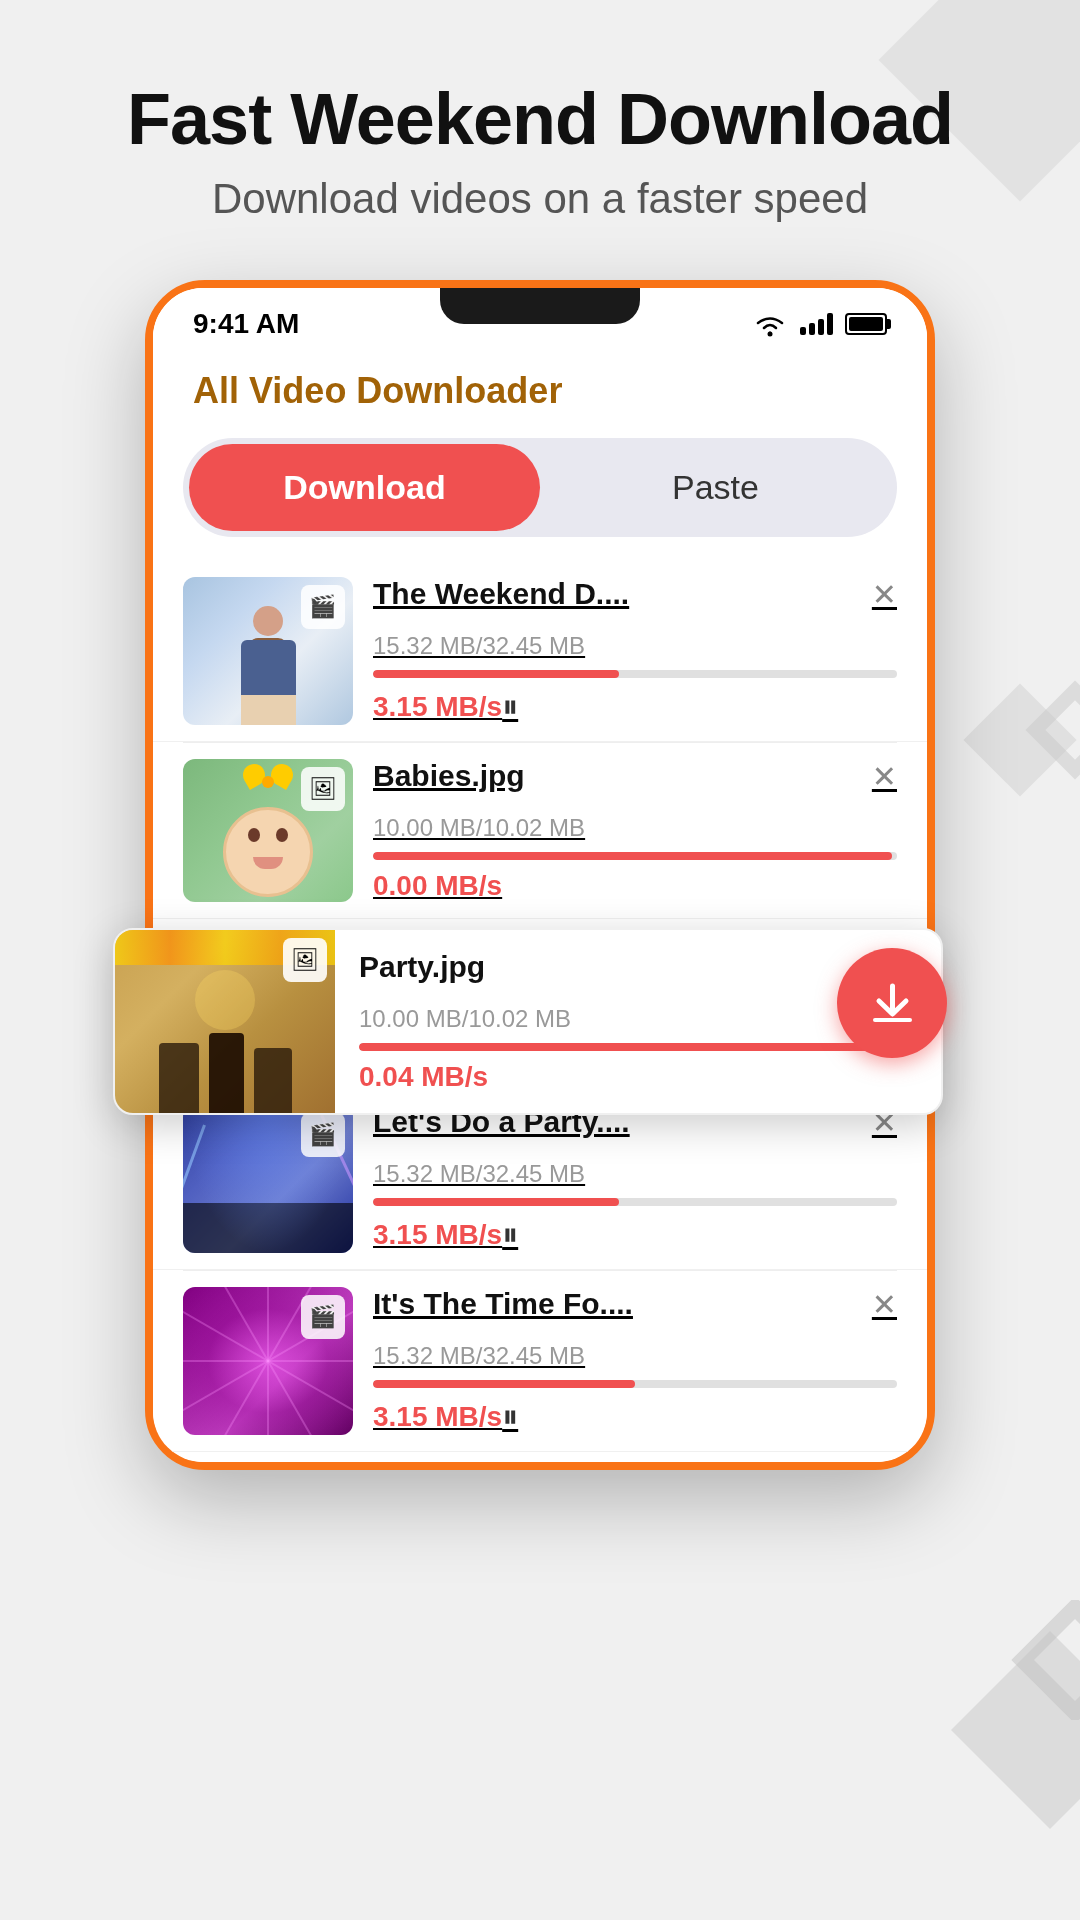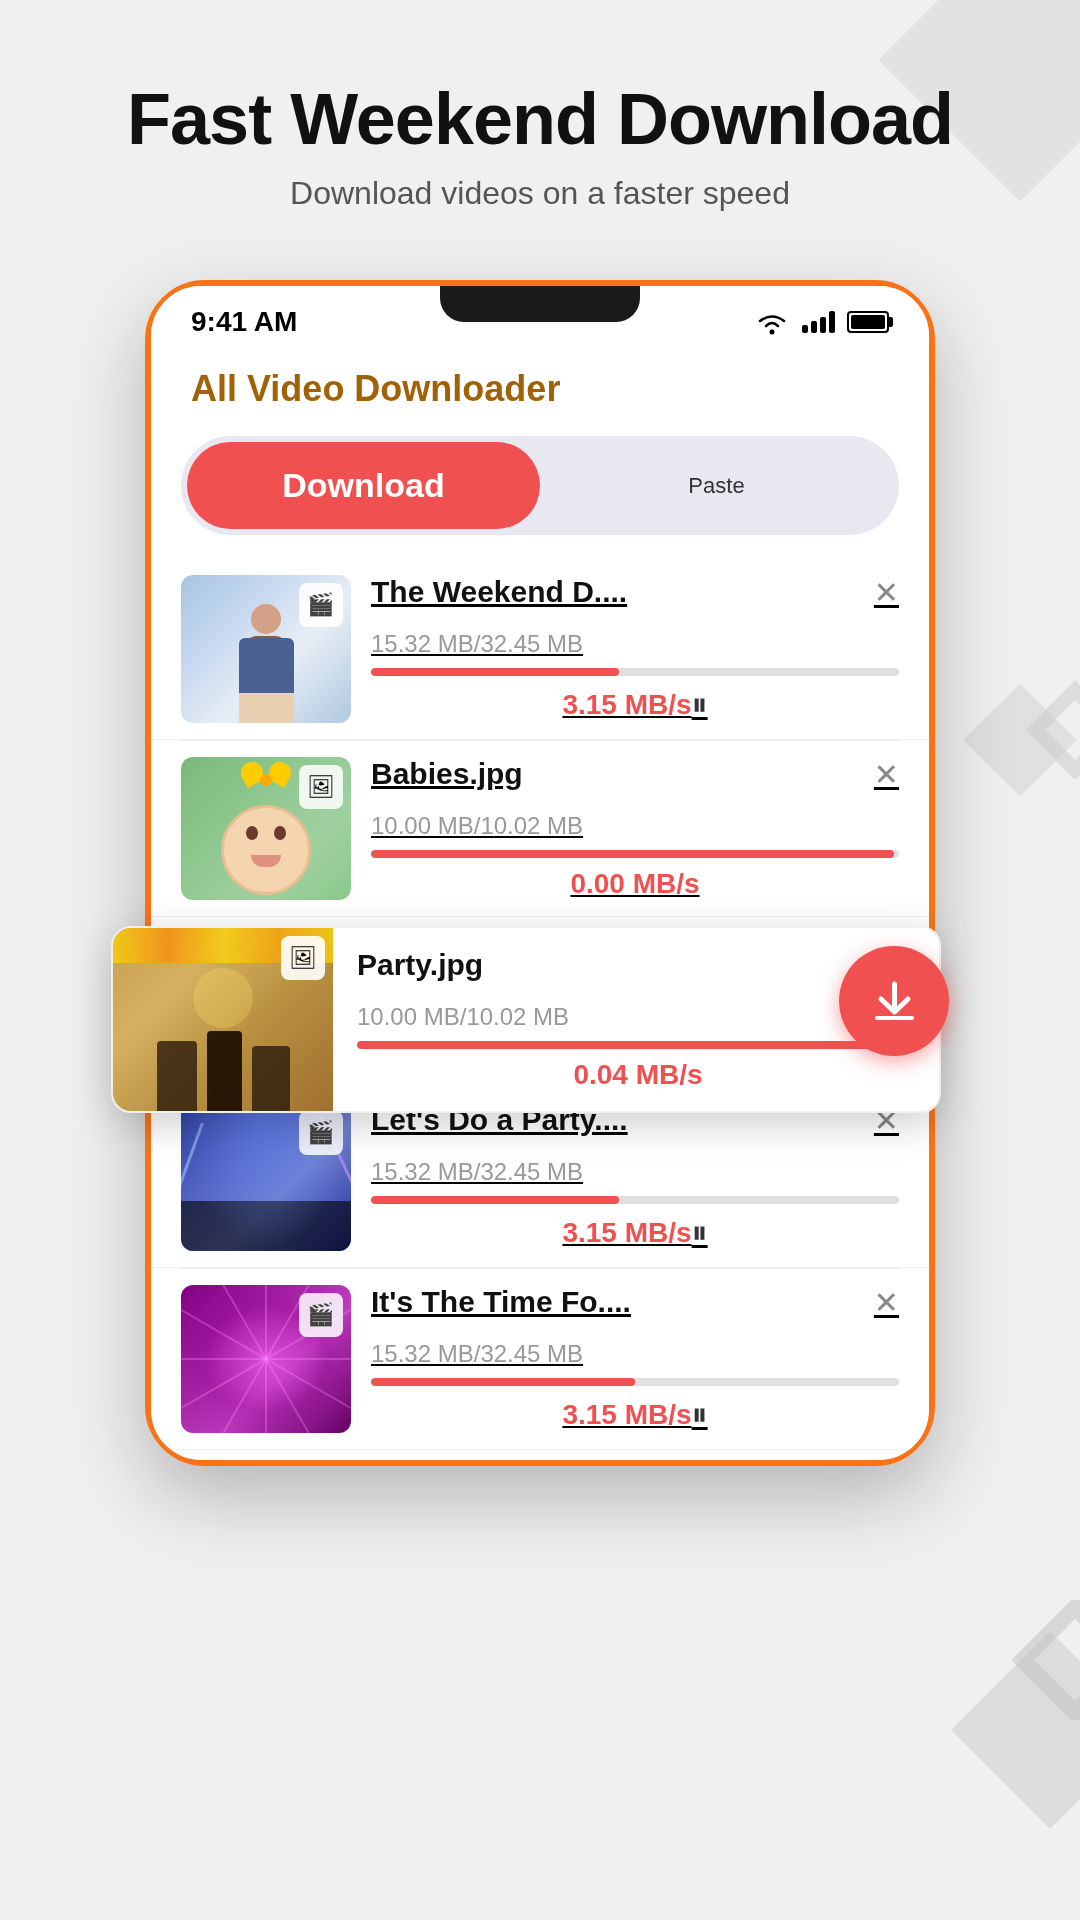--- a/index.html
+++ b/index.html
@@ -81,36 +81,36 @@
 
     .main-title {
       font-size: 72px;
       font-weight: 900;
       color: #111111;
       line-height: 1.1;
       letter-spacing: -1px;
     }
 
     .subtitle {
-      font-size: 32px;
+      font-size: 42px;
       color: #555555;
       margin-top: 16px;
       font-weight: 400;
     }
 
     
     .phone-container {
       position: absolute;
       top: 280px;
       left: 50%;
       transform: translateX(-50%);
       width: 790px;
       background: #ffffff;
       border-radius: 60px;
-      border: 6px solid #f97316;
+      border: 8px solid #f97316;
       box-shadow: 0 30px 80px rgba(0,0,0,0.25);
       overflow: visible;
       z-index: 3;
     }
 
     
     .phone-notch {
       position: absolute;
       top: 0;
       left: 50%;
@@ -222,21 +222,21 @@
       cursor: pointer;
       text-align: center;
     }
 
     .tab-paste {
       flex: 1;
       background: transparent;
       color: #333;
       border: none;
       border-radius: 44px;
-      font-size: 22px;
+      font-size: 34px;
       font-weight: 500;
       padding: 24px 0;
       cursor: pointer;
       text-align: center;
     }
 
     
     .download-list {
       padding: 0 0 10px;
     }
@@ -337,21 +337,21 @@
     }
 
     .progress-bar-fill {
       height: 100%;
       background: #f05050;
       border-radius: 4px;
     }
 
     .item-bottom {
       display: flex;
-      justify-content: center;
+      justify-content: flex-start;
       align-items: center;
     }
 
     .item-speed {
       font-size: 28px;
       font-weight: 700;
       color: #f05050;
     }
 
     .item-pause {

